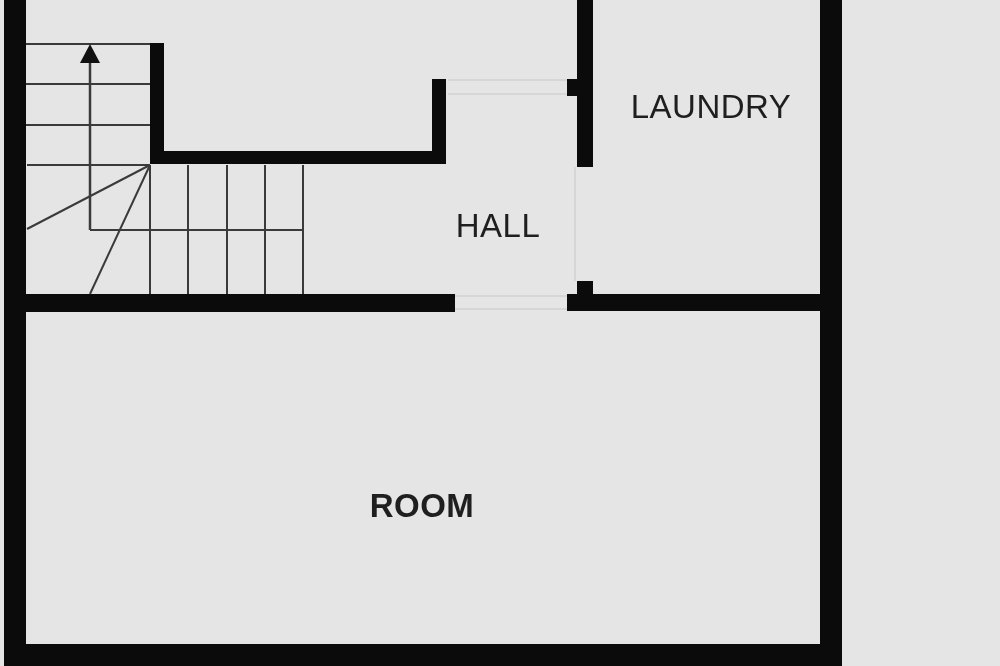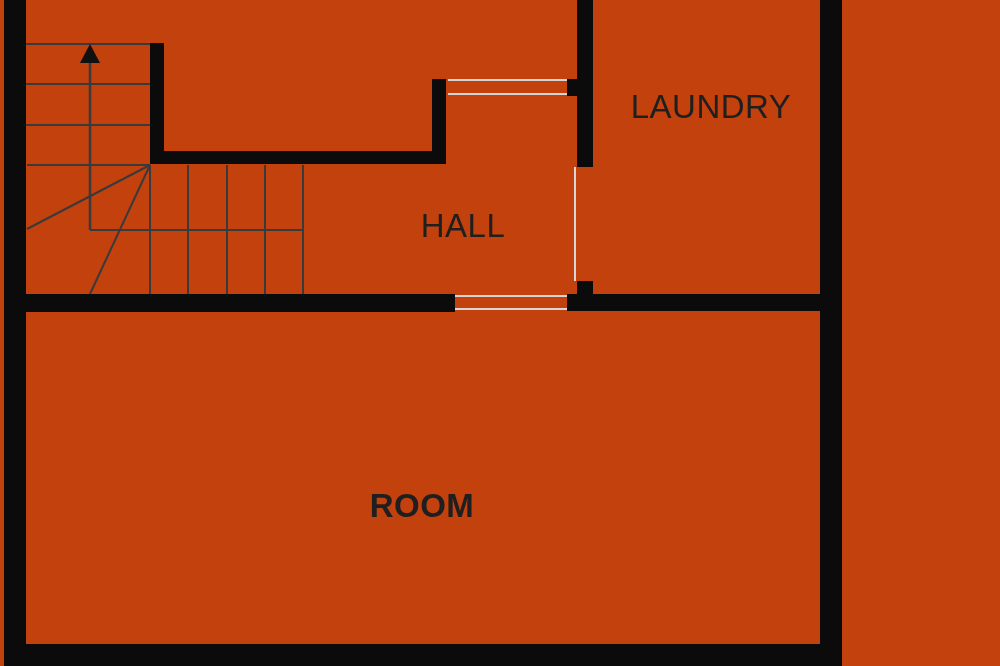--- a/index.html
+++ b/index.html
@@ -4,21 +4,21 @@
 <style>
   html, body {
     margin: 0;
     padding: 0;
     background: #ffffff;
   }
   .plan {
     position: relative;
     width: 1000px;
     height: 666px;
-    background: #c2410c;
+    background: #e5e5e5;
     overflow: hidden;
     font-family: "Liberation Sans", sans-serif;
     text-align: center;
   }
   .wall {
     position: absolute;
     background: #0b0b0b;
   }
   .lines-overlay {
     position: absolute;
@@ -95,17 +95,17 @@
     </g>
 
     <g>
       <line x1="90" y1="230" x2="90" y2="60" stroke="#3a3a3a" stroke-width="2.5"></line>
       <polygon points="90,44 80,63 100,63" fill="#111111"></polygon>
     </g>
   </svg>
 
   <div class="room-label" style="left:711px; top:107px;">LAUNDRY</div>
 
-  <div class="room-label" style="left:463px; top:226px;">HALL</div>
+  <div class="room-label" style="left:498px; top:226px;">HALL</div>
 
   <div class="room-label" style="left:422px; top:506px;font-weight:bold;">ROOM</div>
 
 </div>
 
 </body></html>

